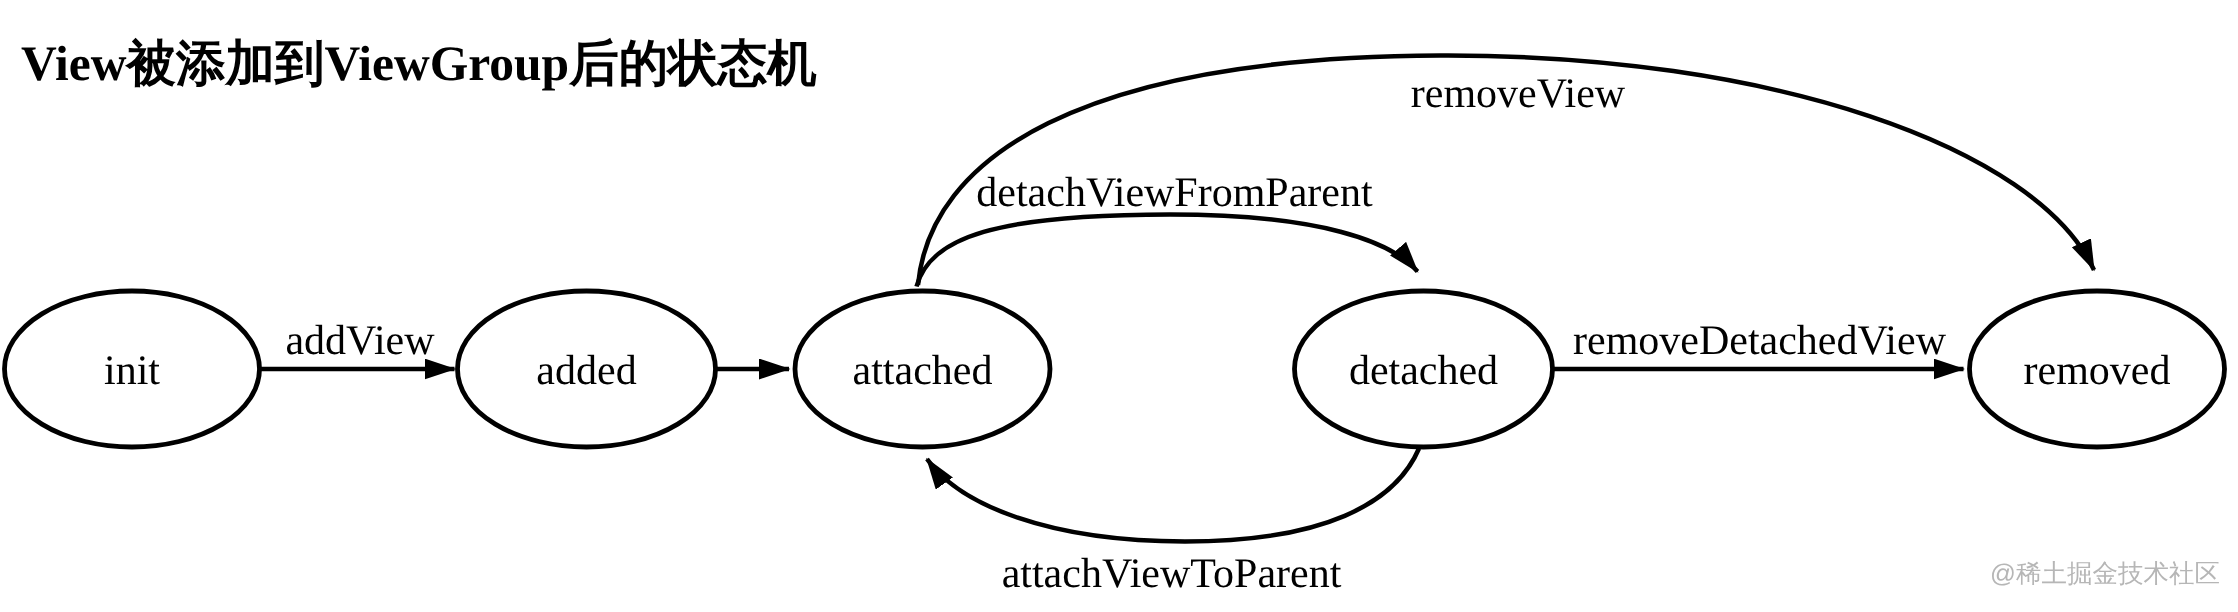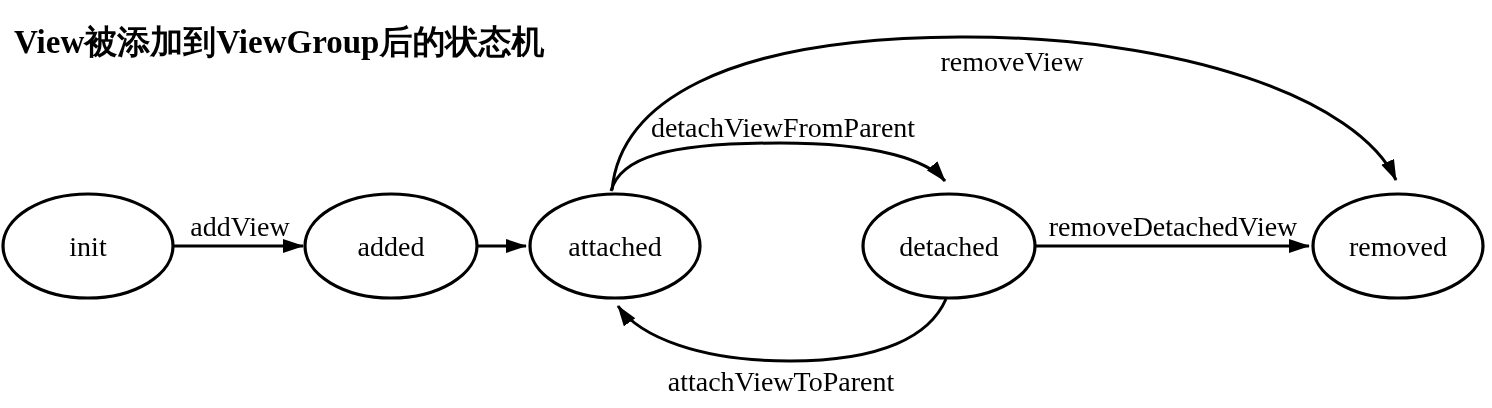--- a/index.html
+++ b/index.html
@@ -127,14 +127,15 @@
       <ellipse cx="949" cy="246" rx="86" ry="52"></ellipse>
       <text x="949" y="256">detached</text>
     </g>
 
     <g class="node">
       <ellipse cx="1398" cy="246" rx="85" ry="52"></ellipse>
       <text x="1398" y="256">removed</text>
     </g>
   </svg>
 
+  <div class="watermark">@稀土掘金技术社区</div>
 
 </div>
 
 </body></html>

